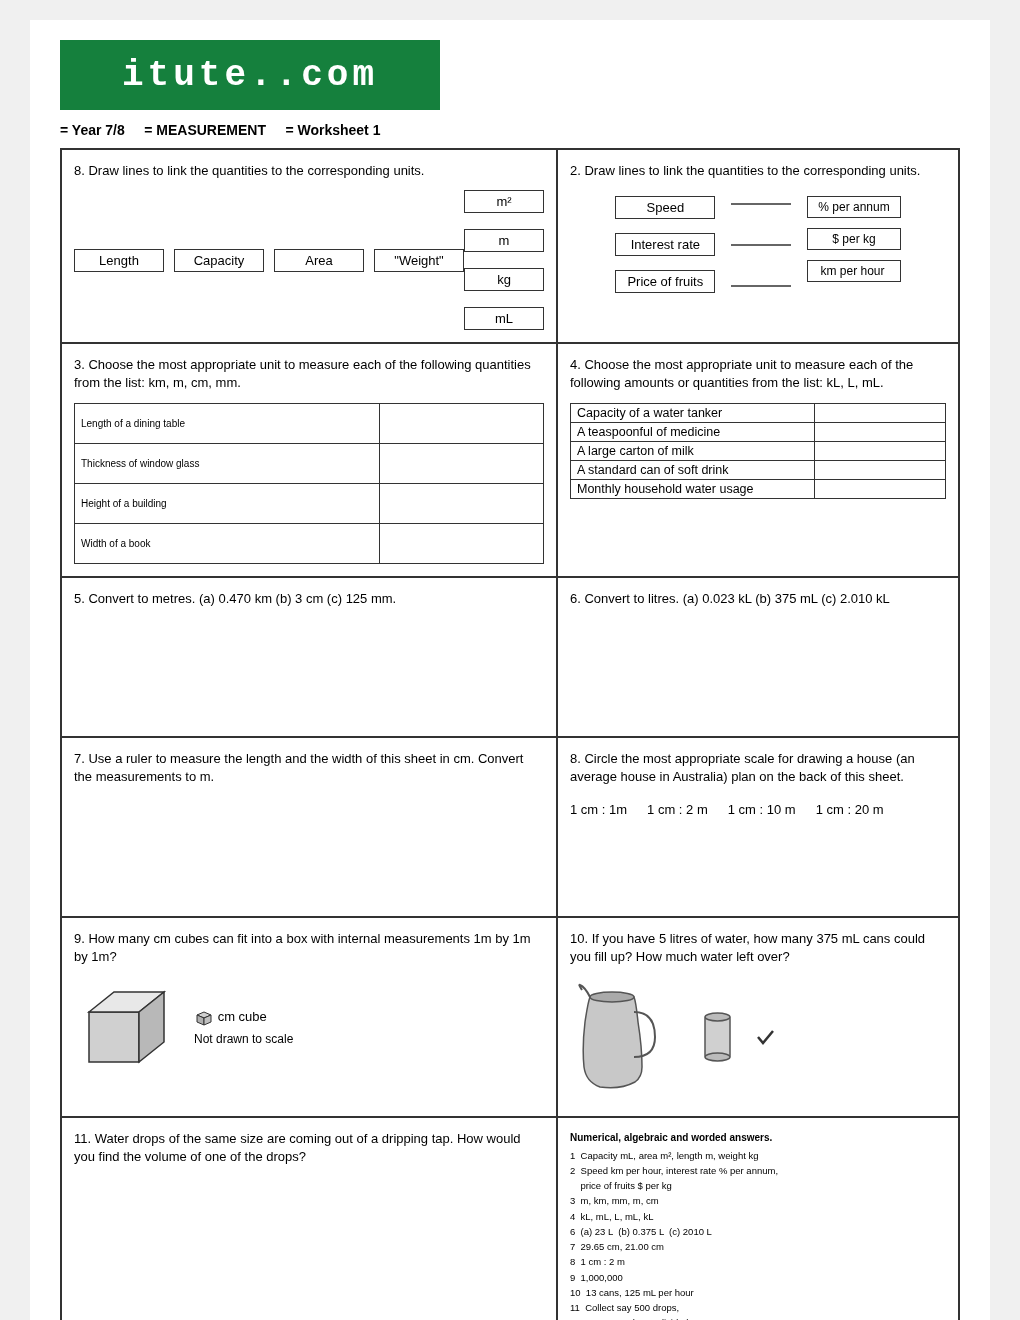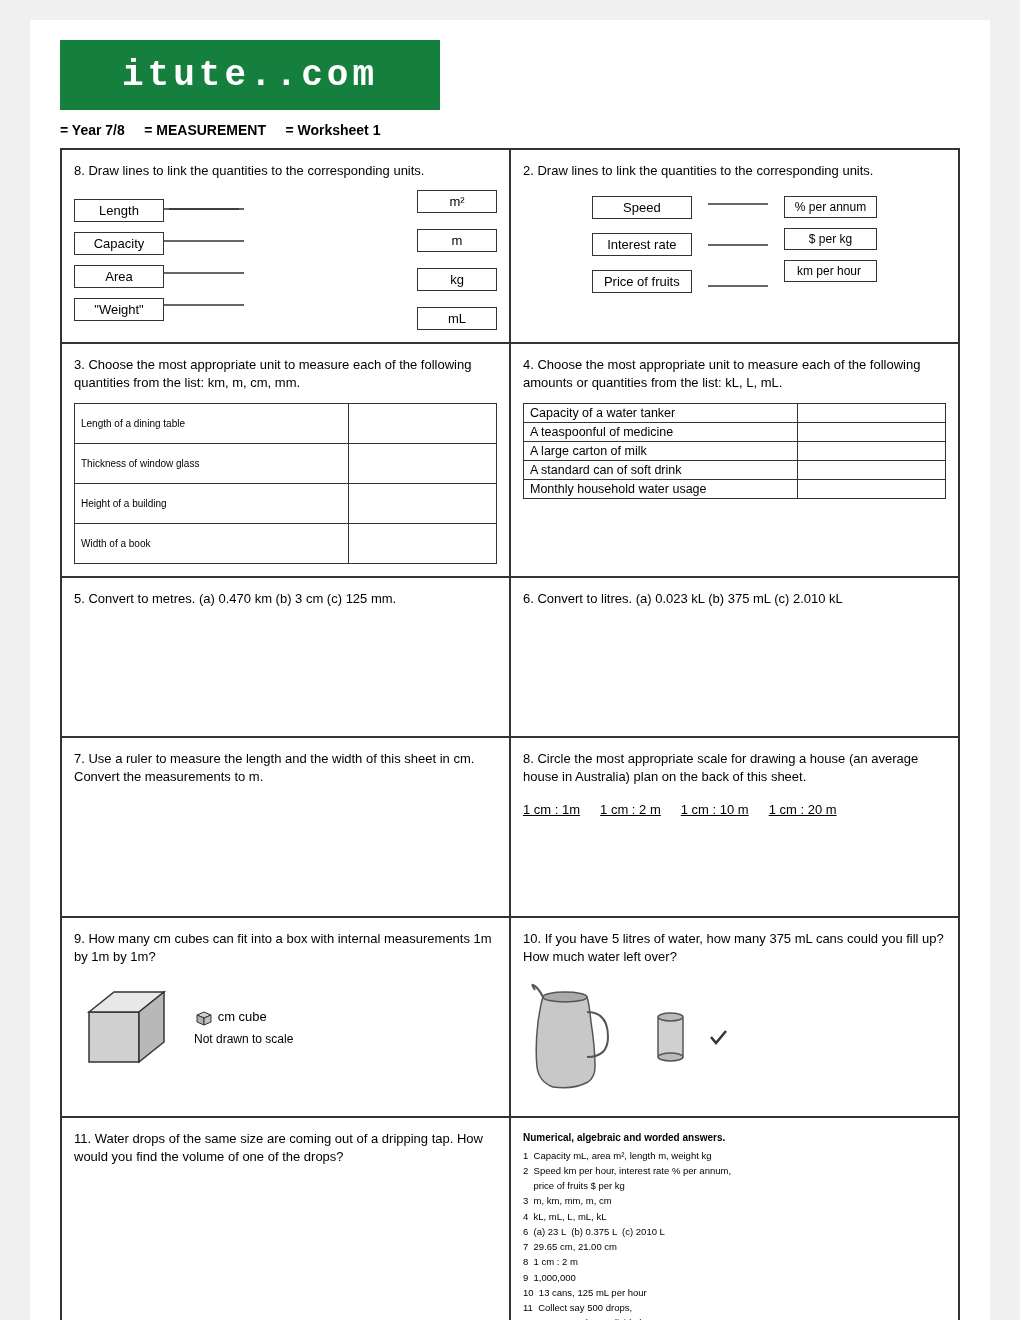--- a/index.html
+++ b/index.html
@@ -103,21 +103,20 @@
     .answer-area-lg {
       min-height: 180px;
     }
 
     
     .scale-options {
       display: flex;
       gap: 20px;
       margin-top: 16px;
       font-size: 13px;
-      text-decoration: underline;
     }
     
     .q9-content {
       display: flex;
       align-items: center;
       gap: 20px;
       margin-top: 16px;
     }
     .not-drawn {
       font-size: 12px;
@@ -139,21 +138,21 @@
     .answers-list {
       display: flex;
       flex-direction: column;
       gap: 1px;
       font-size: 9.5px;
       margin-top: 4px;
     }
 
     .q1-left-col {
       display: flex;
-      flex-direction: column;
+      flex-direction: row;
       gap: 10px;
     }
     .q1-right-col {
       display: flex;
       flex-direction: column;
       gap: 16px;
     }
     .q1-wrapper {
       display: flex;
       align-items: center;

